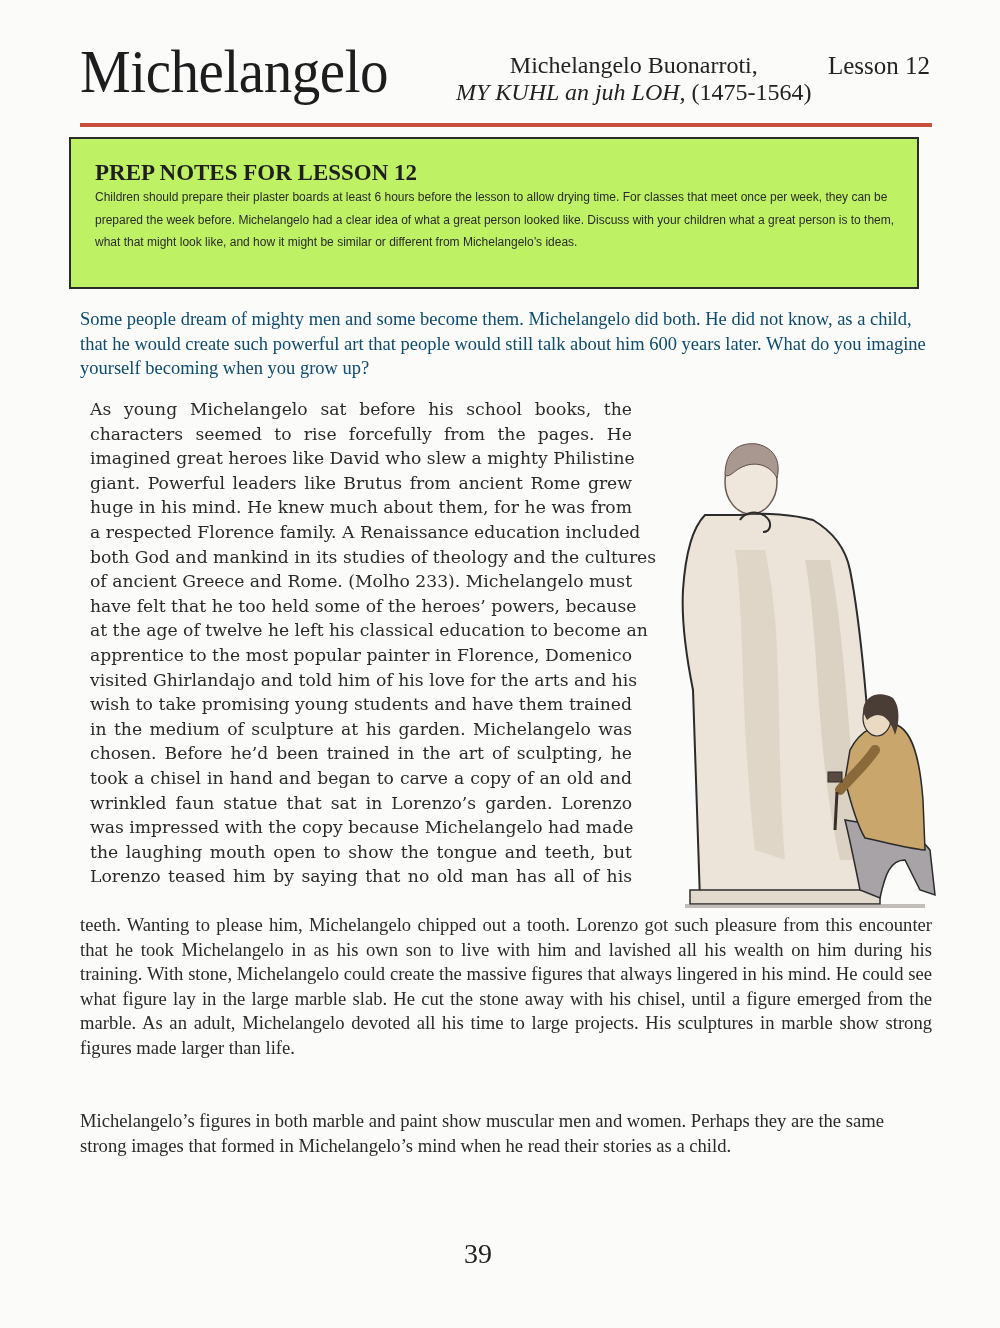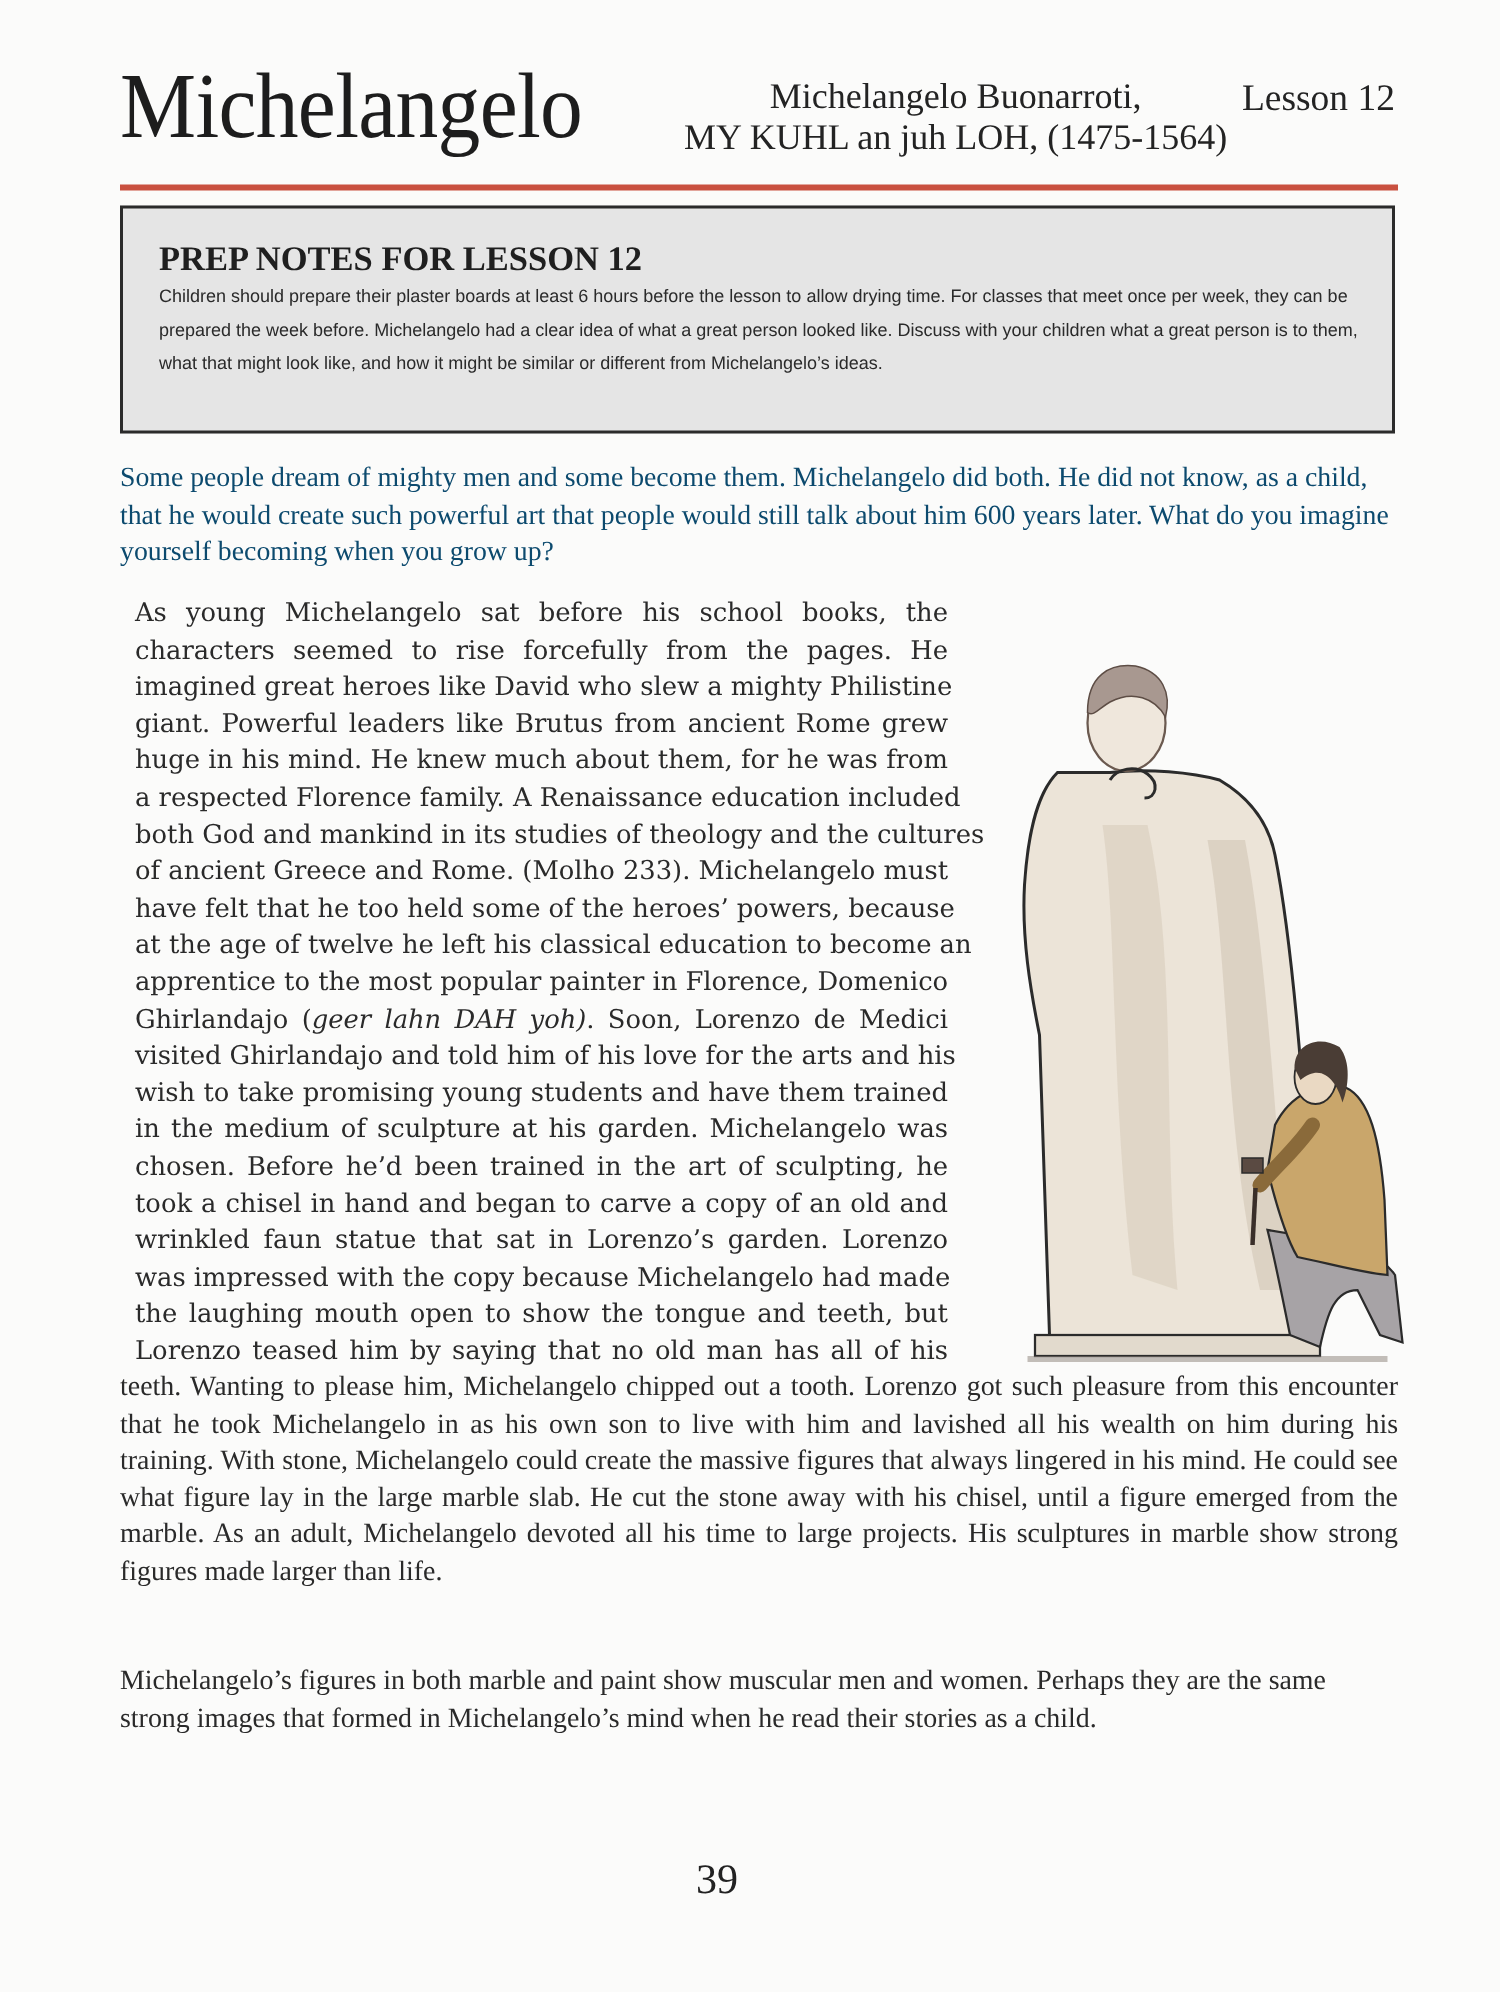--- a/index.html
+++ b/index.html
@@ -21,34 +21,34 @@
       color: #1d1d1d;
       transform: scaleX(0.92); transform-origin: left top;
     }
     .subtitle {
       position: absolute; left: 376px; top: 12px;
       font-family: "Liberation Serif", serif;
       font-size: 24px; line-height: 27px; color: #232323;
     }
     .subtitle .line1 { display: block; text-align: center; }
     .subtitle .line2 { display: block; }
-    .subtitle .pron { }
+    .subtitle .pron { font-style: italic; }
     .lesson {
       position: absolute; right: 2px; top: 12px;
       font-family: "Liberation Serif", serif;
       font-size: 25px; color: #232323; margin-left: 36px;
     }
     .red-rule {
       position: absolute; left: 80px; top: 123px; width: 852px; height: 4px;
       background: #c9503f;
     }
     .prep-box {
-      position: absolute; left: 80px; top: 137px; width: 846px; height: 148px;
+      position: absolute; left: 69px; top: 137px; width: 846px; height: 148px;
       border: 2px solid #2b2b2b;
-      background: #e5e5e5;
+      background: #bef264;
     }
     .prep-title {
       position: absolute; left: 24px; top: 21px;
       font-family: "Liberation Serif", serif; font-weight: bold;
       font-size: 23px; color: #1f1f1f;
     }
     .prep-body {
       position: absolute; left: 24px; top: 47px; width: 800px;
       font-family: Liberation Sans, sans-serif;
       font-size: 12px; line-height: 22.5px; color: #2a2a2a;
@@ -114,21 +114,20 @@
   <span class="ln">characters seemed to rise forcefully from the pages. He</span>
   <span class="ln">imagined great heroes like David who slew a mighty Philistine</span>
   <span class="ln">giant. Powerful leaders like Brutus from ancient Rome grew</span>
   <span class="ln">huge in his mind. He knew much about them, for he was from</span>
   <span class="ln">a respected Florence family. A Renaissance education included</span>
   <span class="ln">both God and mankind in its studies of theology and the cultures</span>
   <span class="ln">of ancient Greece and Rome. (Molho 233). Michelangelo must</span>
   <span class="ln">have felt that he too held some of the heroes’ powers, because</span>
   <span class="ln">at the age of twelve he left his classical education to become an</span>
   <span class="ln">apprentice to the most popular painter in Florence, Domenico</span>
-  <span class="ln"><span>Ghirlandajo (</span><em>geer lahn DAH yoh)</em><span>. Soon, Lorenzo de Medici</span></span>
   <span class="ln">visited Ghirlandajo and told him of his love for the arts and his</span>
   <span class="ln">wish to take promising young students and have them trained</span>
   <span class="ln">in the medium of sculpture at his garden. Michelangelo was</span>
   <span class="ln">chosen. Before he’d been trained in the art of sculpting, he</span>
   <span class="ln">took a chisel in hand and began to carve a copy of an old and</span>
   <span class="ln">wrinkled faun statue that sat in Lorenzo’s garden. Lorenzo</span>
   <span class="ln">was impressed with the copy because Michelangelo had made</span>
   <span class="ln">the laughing mouth open to show the tongue and teeth, but</span>
   <span class="ln">Lorenzo teased him by saying that no old man has all of his</span>
 </div>

